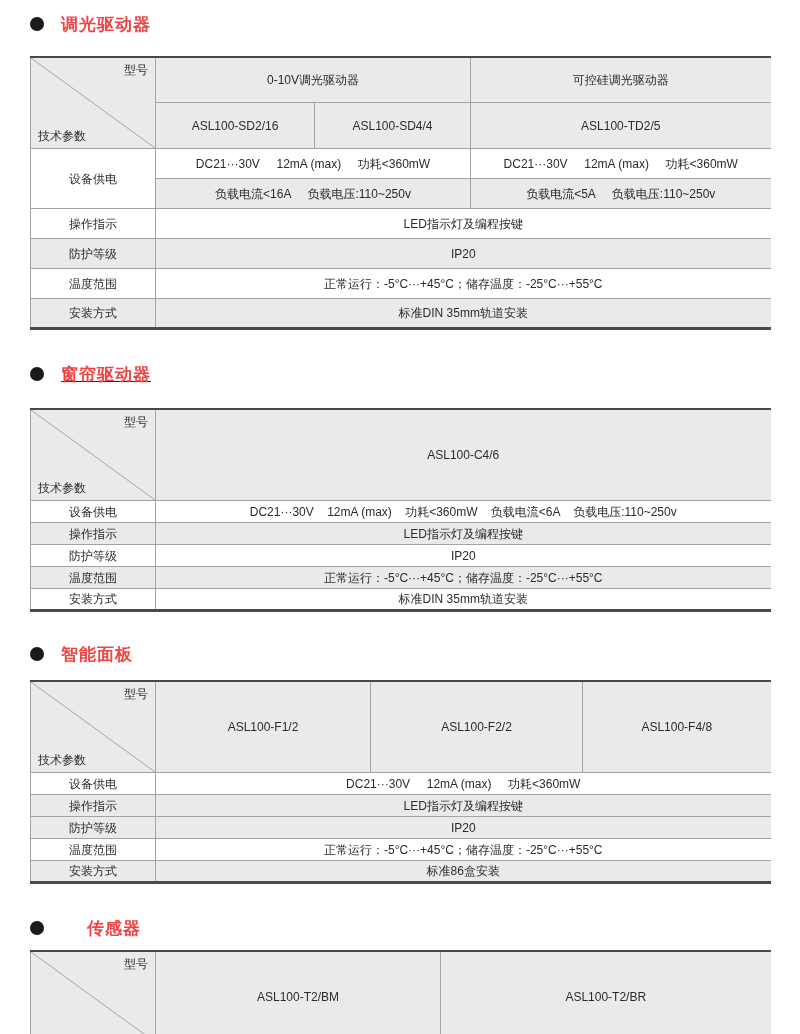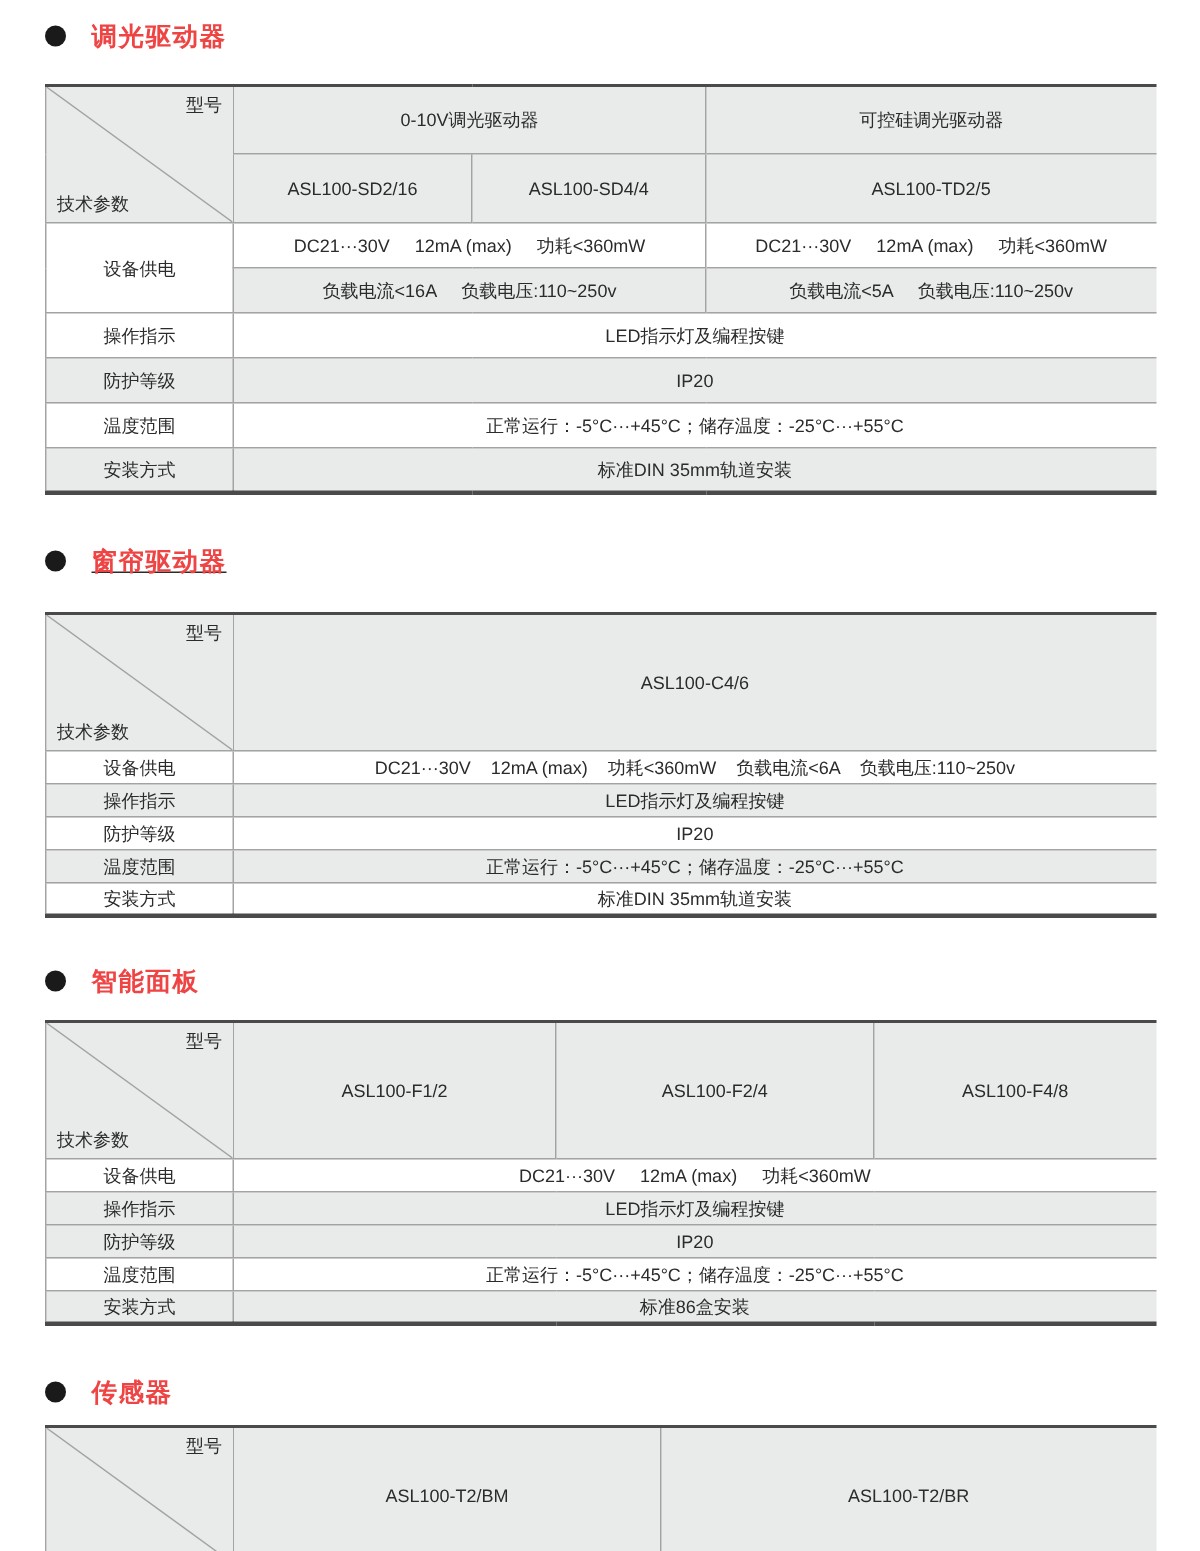--- a/index.html
+++ b/index.html
@@ -48,21 +48,21 @@
   td.corner svg{position:absolute;inset:0;width:100%;height:100%;display:block;}
   .c-top{position:absolute;top:3px;right:7px;font-size:12px;}
   .c-bot{position:absolute;bottom:3px;left:7px;font-size:12px;}
   
   #sec-dimming .section-title{margin-top:12px;}
   #sec-dimming table{margin-top:20px;}
   #sec-curtain .section-title{margin-top:32px;text-decoration:underline;}
   #sec-curtain table{margin-top:22px;}
   #sec-panel .section-title{margin-top:30px;}
   #sec-panel table{margin-top:14px;}
-  #sec-sensor .section-title{margin-top:32px;}
+  #sec-sensor .section-title{margin-top:32px;gap:26px;}
   #sec-sensor table{margin-top:10px;}
 </style>
 </head>
 <body>
 
 <div class="page">
 
   <div id="sec-dimming">
     <div class="section-title">
       <span class="bullet"></span>
@@ -181,21 +181,21 @@
       <tbody>
           <tr class="h36">
         <td class="corner shade edge-l">
           <svg viewBox="0 0 100 100" preserveAspectRatio="none">
                 <line x1="0" y1="0" x2="100" y2="100" stroke="#a3a3a3" stroke-width="1" vector-effect="non-scaling-stroke"></line>
               </svg>
           <span class="c-top">型号</span>
           <span class="c-bot">技术参数</span>
         </td>
         <td class="shade">ASL100-F1/2</td>
-        <td class="shade">ASL100-F2/4</td>
+        <td class="shade">ASL100-F2/2</td>
         <td class="shade">ASL100-F4/8</td>
       </tr>
       <tr class="h22">
         <td class="edge-l">设备供电</td>
         <td colspan="3">DC21···30V     12mA (max)     功耗&lt;360mW</td>
       </tr>
       <tr class="h22">
         <td class="edge-l shade">操作指示</td>
         <td class="shade" colspan="3">LED指示灯及编程按键</td>
       </tr>

